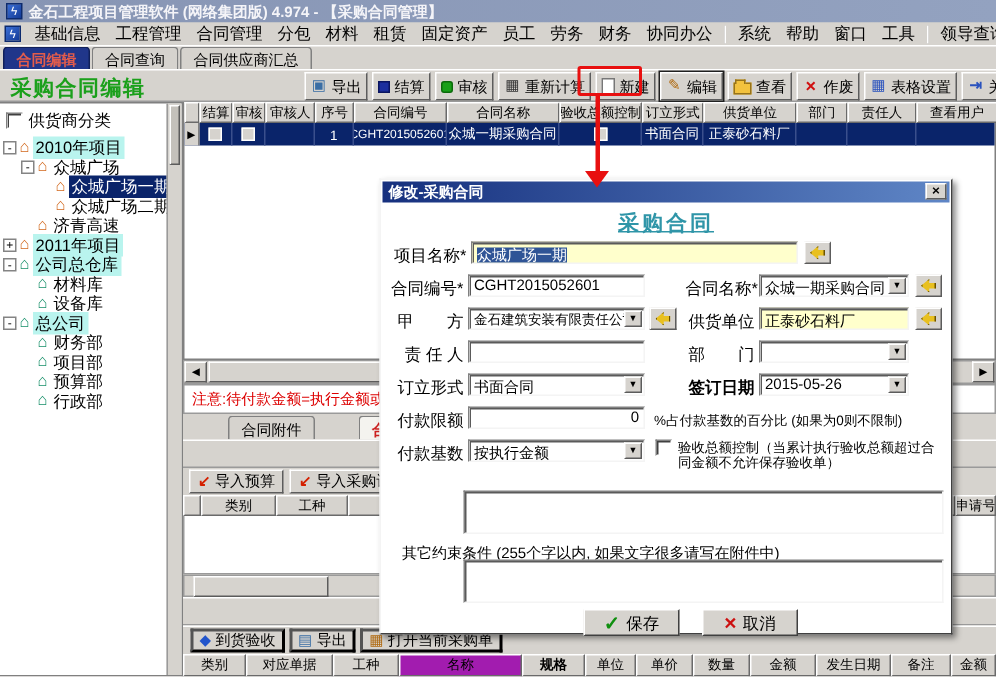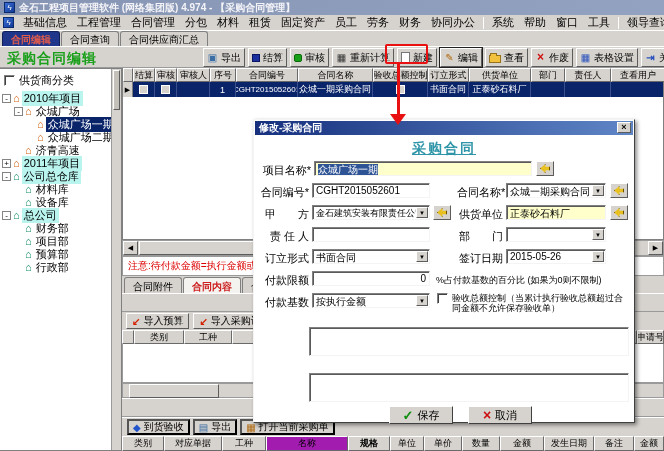--- a/index.html
+++ b/index.html
@@ -89,21 +89,21 @@
   .sbtn { width:15px; height:14px; background:#d6d3ce; border:1px solid; border-color:#fff #5c5c5c #5c5c5c #fff;
           font-size:7px; display:flex; align-items:center; justify-content:center; flex:0 0 auto; }
   .sthumb { width:120px; height:14px; background:#d6d3ce; border:1px solid; border-color:#fff #5c5c5c #5c5c5c #fff; margin-left:1px; }
   .hscroll .spacer { flex:1; }
 
   .warnband { top:256px; height:20px; background:#fff; border:1px solid #9a9a9a; display:flex; align-items:center; padding-left:5px; }
   .warntext { color:#dd0000; font-size:10px; white-space:nowrap; }
 
   .subtabs { top:276px; height:17px; display:flex; align-items:flex-end; gap:1px; padding-left:2px; background:#d6d3ce; }
   .stab { height:16px; padding:2px 8px 0; background:#d6d3ce; border:1px solid #808080; border-bottom:none;
-          border-radius:3px 3px 0 0; font-size:10px; white-space:nowrap; }
+          border-radius:3px 3px 0 0; font-size:10px; white-space:nowrap;margin-left:28px; }
   .stab.active { background:#f4f3ef; color:#cc2020; font-weight:bold; }
 
   .graybar { top:293px; height:19px; background:#d6d3ce; border-top:1px solid #fff; border-bottom:1px solid #9a9a9a; }
   .impband { top:312px; height:18px; background:#d6d3ce; display:flex; align-items:center; gap:4px; padding-left:4px; }
   .impbtn { height:16px; display:flex; align-items:center; gap:3px; padding:0 5px;
             background:#d6d3ce; border:1px solid; border-color:#fff #5c5c5c #5c5c5c #fff; font-size:10px; white-space:nowrap; }
   .ic-import::before { content:"↙"; color:#d42000; font-weight:bold; font-size:10px; }
 
   .subhead { top:330px; height:14px; background:#d6d3ce; }
   .subhead .hcell { position:absolute; top:0; }
@@ -653,21 +653,21 @@
     <div class="din combo" style="left:252px;top:107px;width:100px;">
       <span></span>
       <span class="carr">▼</span>
     </div>
 
     <span class="dl" style="left:6px;top:131px;width:49px;text-align:right;">订立形式</span>
     <div class="din combo" style="left:58px;top:129px;width:118px;">
       <span>书面合同</span>
       <span class="carr">▼</span>
     </div>
-    <span class="dl" style="left:203px;top:131px;width:46px;text-align:right;">签订日期</span>
+    <span class="dl" style="left:203px;top:131px;width:46px;text-align:right;font-weight:bold;">签订日期</span>
     <div class="din combo" style="left:252px;top:129px;width:100px;">
       <span>2015-05-26</span>
       <span class="carr">▼</span>
     </div>
 
     <span class="dl" style="left:6px;top:153px;width:49px;text-align:right;">付款限额</span>
     <div class="din num" style="left:58px;top:151px;width:118px;text-align:right;">
       <span>0</span>
     </div>
     <span class="dnote" style="left:182px;top:154px;">%占付款基数的百分比 (如果为0则不限制)</span>
@@ -676,20 +676,21 @@
     <div class="din combo" style="left:58px;top:173px;width:118px;">
       <span>按执行金额</span>
       <span class="carr">▼</span>
     </div>
     <div class="dcheckwrap" style="left:183px;top:173px;width:192px;">
       <span class="cbx"></span>
       <span class="dchecktext">验收总额控制（当累计执行验收总额超过合同金额不允许保存验收单）</span>
     </div>
 
     <textarea class="dta" style="left: 55px; top: 207px; width: 320px; height: 29px;"></textarea>
+    <span class="dnote" style="left:14px;top:242px;font-size:10px;">其它约束条件 (255个字以内, 如果文字很多请写在附件中)</span>
     <textarea class="dta" style="left: 55px; top: 253px; width: 320px; height: 29px;"></textarea>
 
     <button class="dbtn" style="left:135px;top:286px;">
       <span class="ic-check"></span>
       <span>保存</span>
     </button>
     <button class="dbtn" style="left:214px;top:286px;">
       <span class="ic-cancel"></span>
       <span>取消</span>
     </button>

